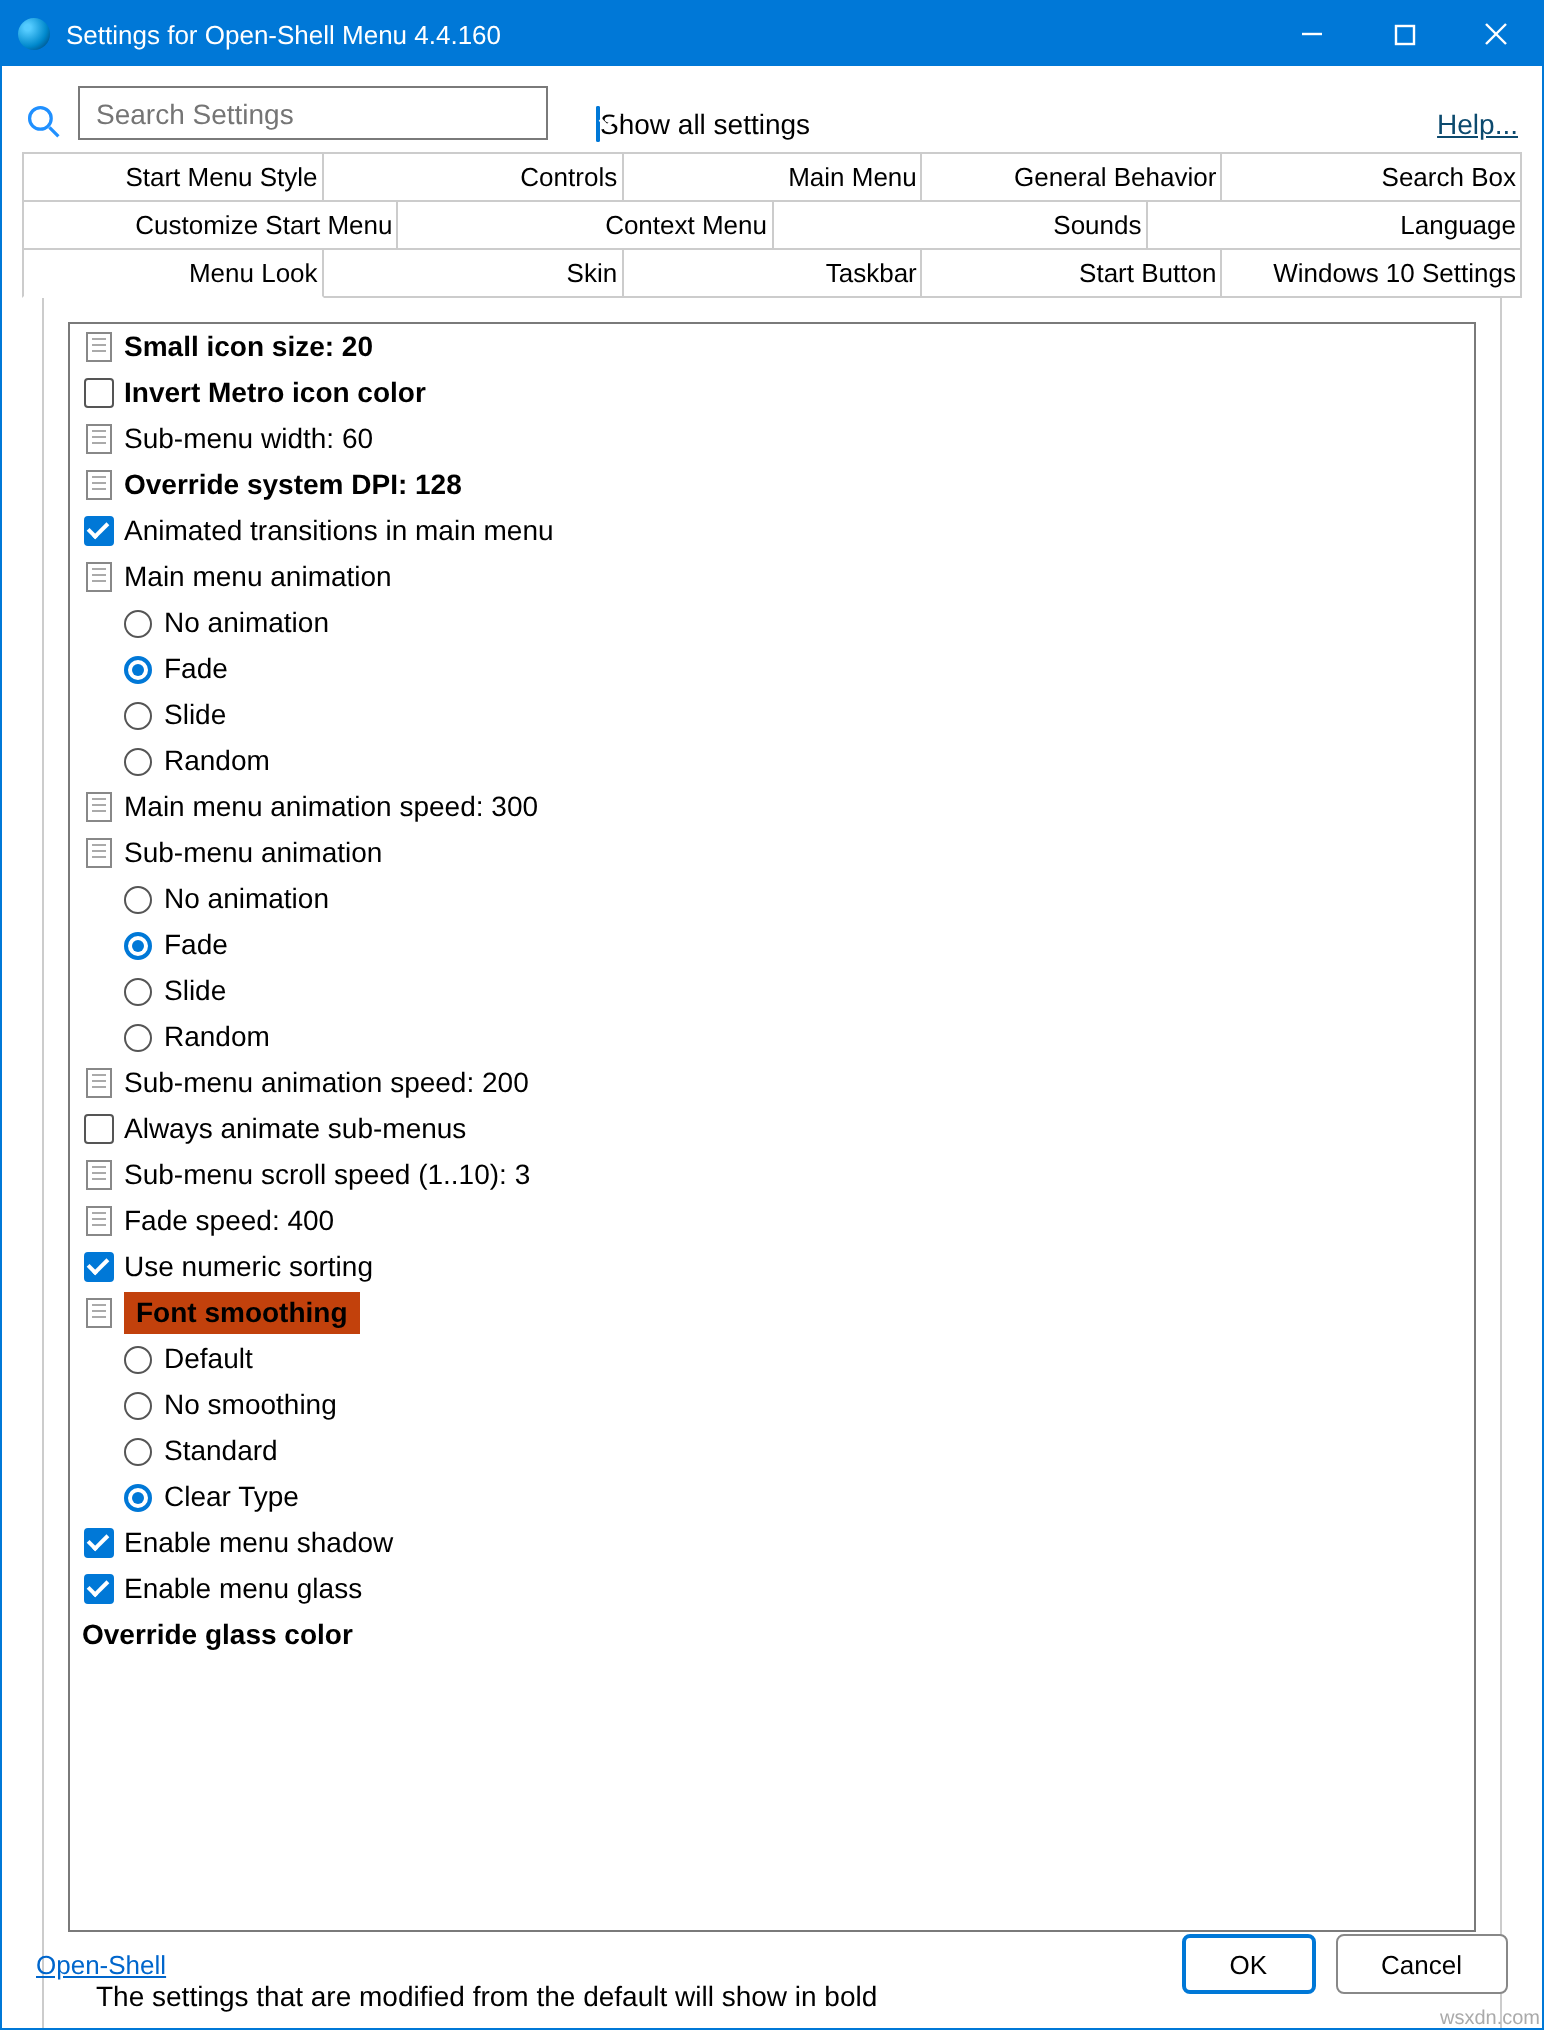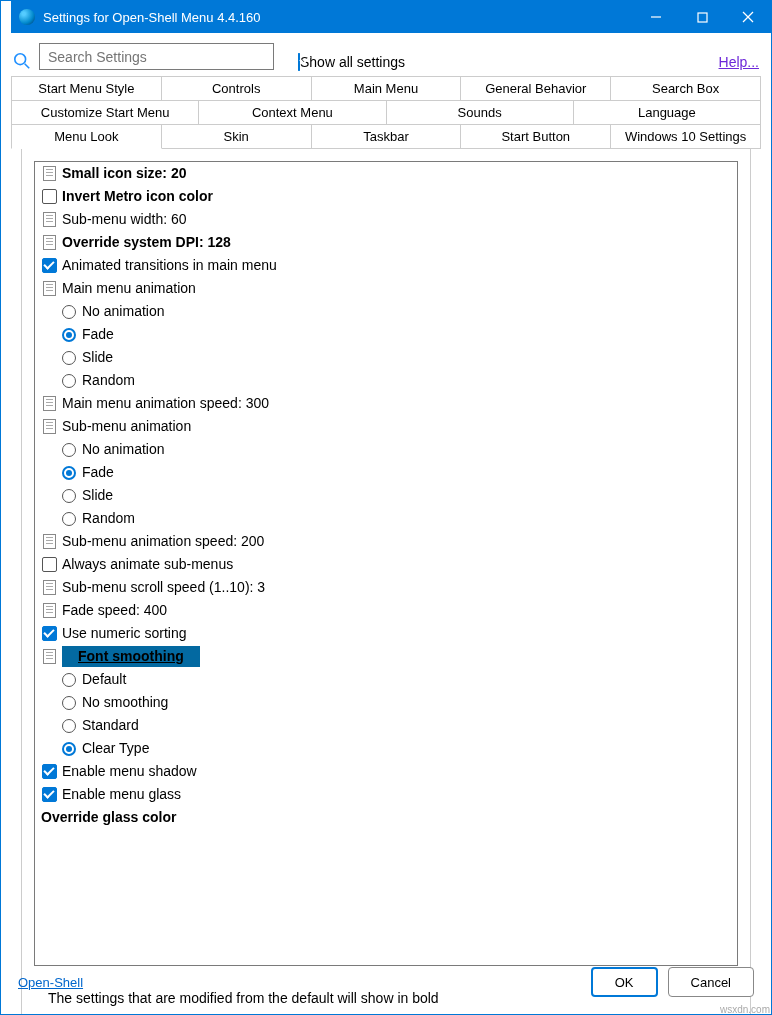--- a/index.html
+++ b/index.html
@@ -13,21 +13,20 @@
     height: 1015px;
     overflow: hidden;
     border: 1px solid #0078d7;
   }
   .titlebar {
     background: #0078d7;
     color: #fff;
     display: flex;
     align-items: center;
     height: 32px;
-    margin-left: 10px;
   }
   .titlebar .app-icon {
     width: 16px; height: 16px;
     margin: 0 8px;
     border-radius: 50%;
     background: radial-gradient(circle at 30% 30%, #5cf 10%, #08c 60%, #036 100%);
   }
   .titlebar .title { flex: 1; font-size: 13px; }
   .win-btns { display: flex; }
   .win-btn {
@@ -45,28 +44,28 @@
     color: #0a84ff;
   }
   .search-input {
     width: 235px; height: 27px;
     border: 1px solid #7a7a7a;
     padding: 2px 8px;
     font-family: inherit; font-size: 14px;
     color: #666;
   }
   .show-all { display: flex; align-items: center; margin-left: 24px; font-size: 14px; }
-  .help-link { margin-left: auto; color: #6d28d9; text-decoration: underline; font-size: 14px; }
+  .help-link { margin-left: auto; color: #0c4a6e; text-decoration: underline; font-size: 14px; }
 
   
   .tabs { padding: 0 10px; }
   .tab-row { display: flex; }
   .tab {
     flex: 1;
-    text-align: center;
+    text-align: right;
     padding: 4px 2px;
     border: 1px solid #ccc;
     background: #fff;
     font-size: 13px;
     white-space: nowrap;
     position: relative;
   }
   .tab-row:not(:first-child) .tab { border-top: none; }
   .tab + .tab { border-left: none; }
   .tab.active {
@@ -90,21 +89,21 @@
     line-height: 21px;
   }
   .row .glyph {
     width: 16px; height: 16px;
     margin-right: 5px;
     flex-shrink: 0;
     display: flex; align-items: center; justify-content: center;
   }
   .row.sub { padding-left: 26px; }
   .row .label.bold { font-weight: 600; }
-  .row.sel .label { background: #0369a1; padding: 0 16px; text-decoration: underline; }
+  .row.sel .label { background: #c2410c; padding: 0 6px; }
 
   
   .page-icon {
     width: 13px; height: 15px;
     border: 1px solid #888;
     position: relative;
     background: #fff;
   }
   .page-icon::before {
     content: ""; position: absolute; left: 2px; top: 2px; right: 2px; height: 1px; background: #aaa;

